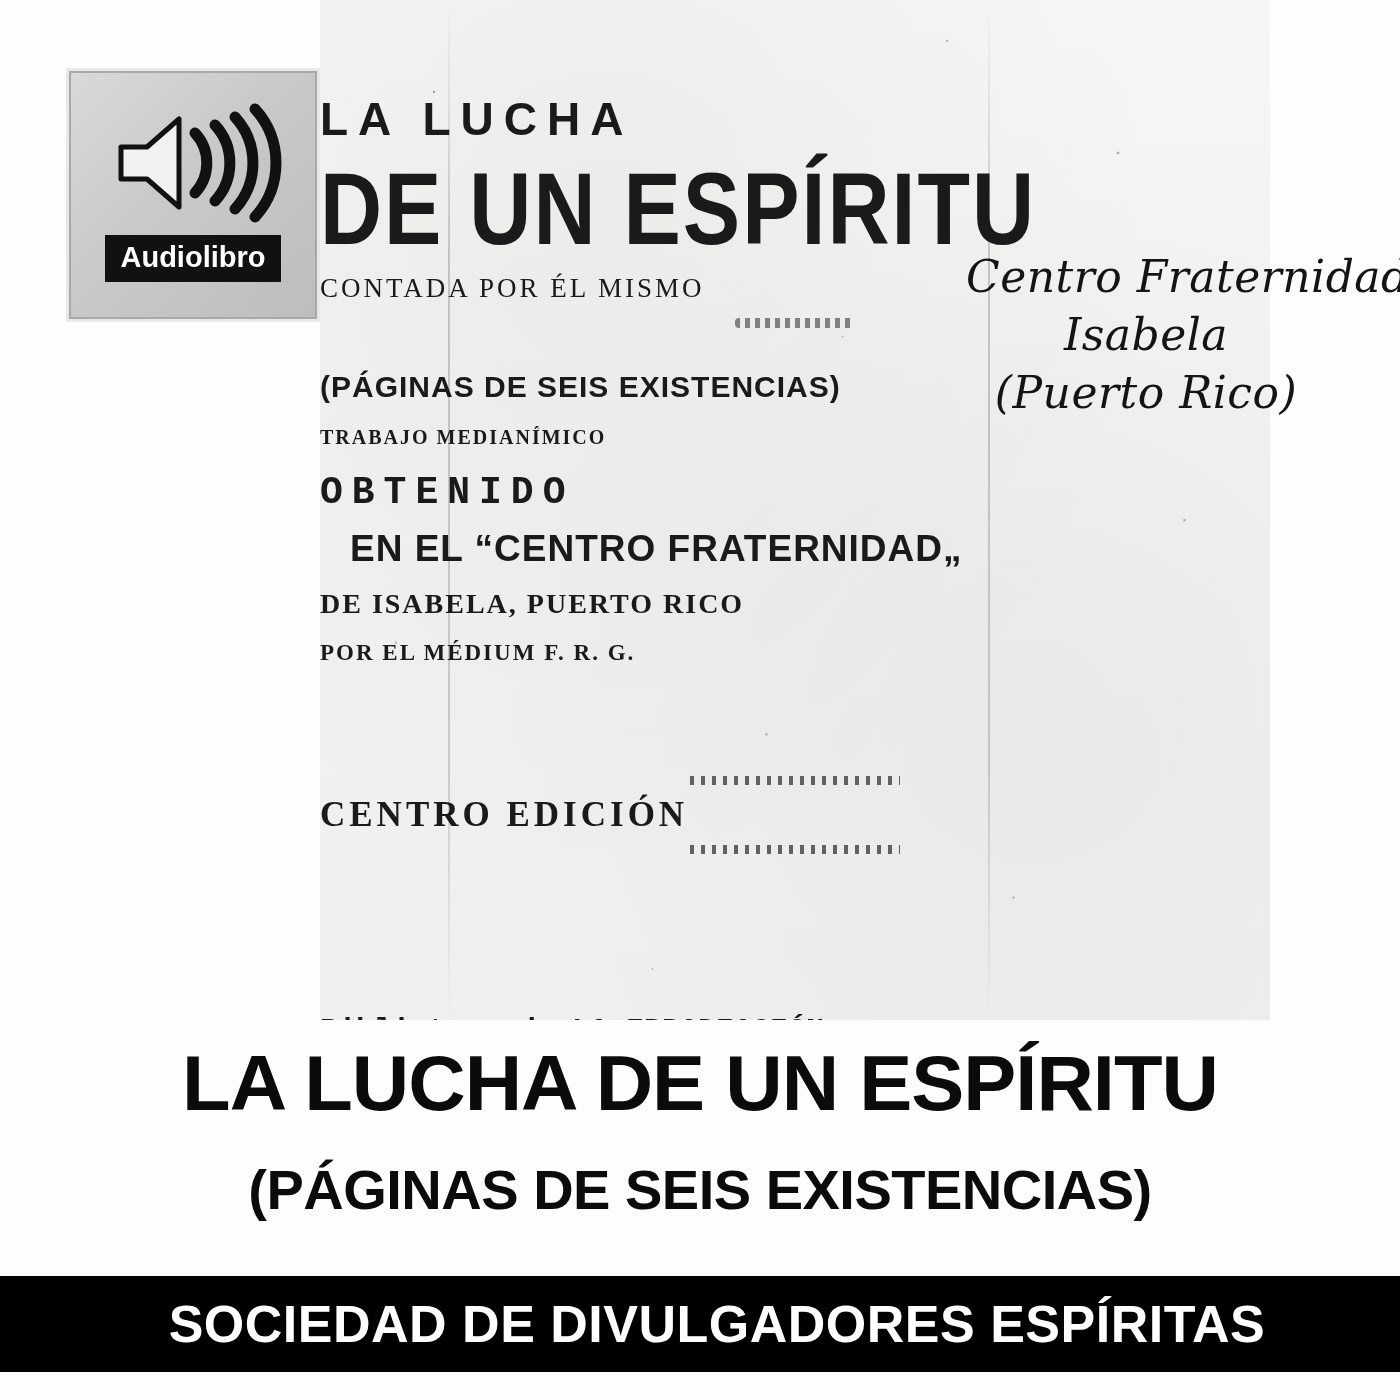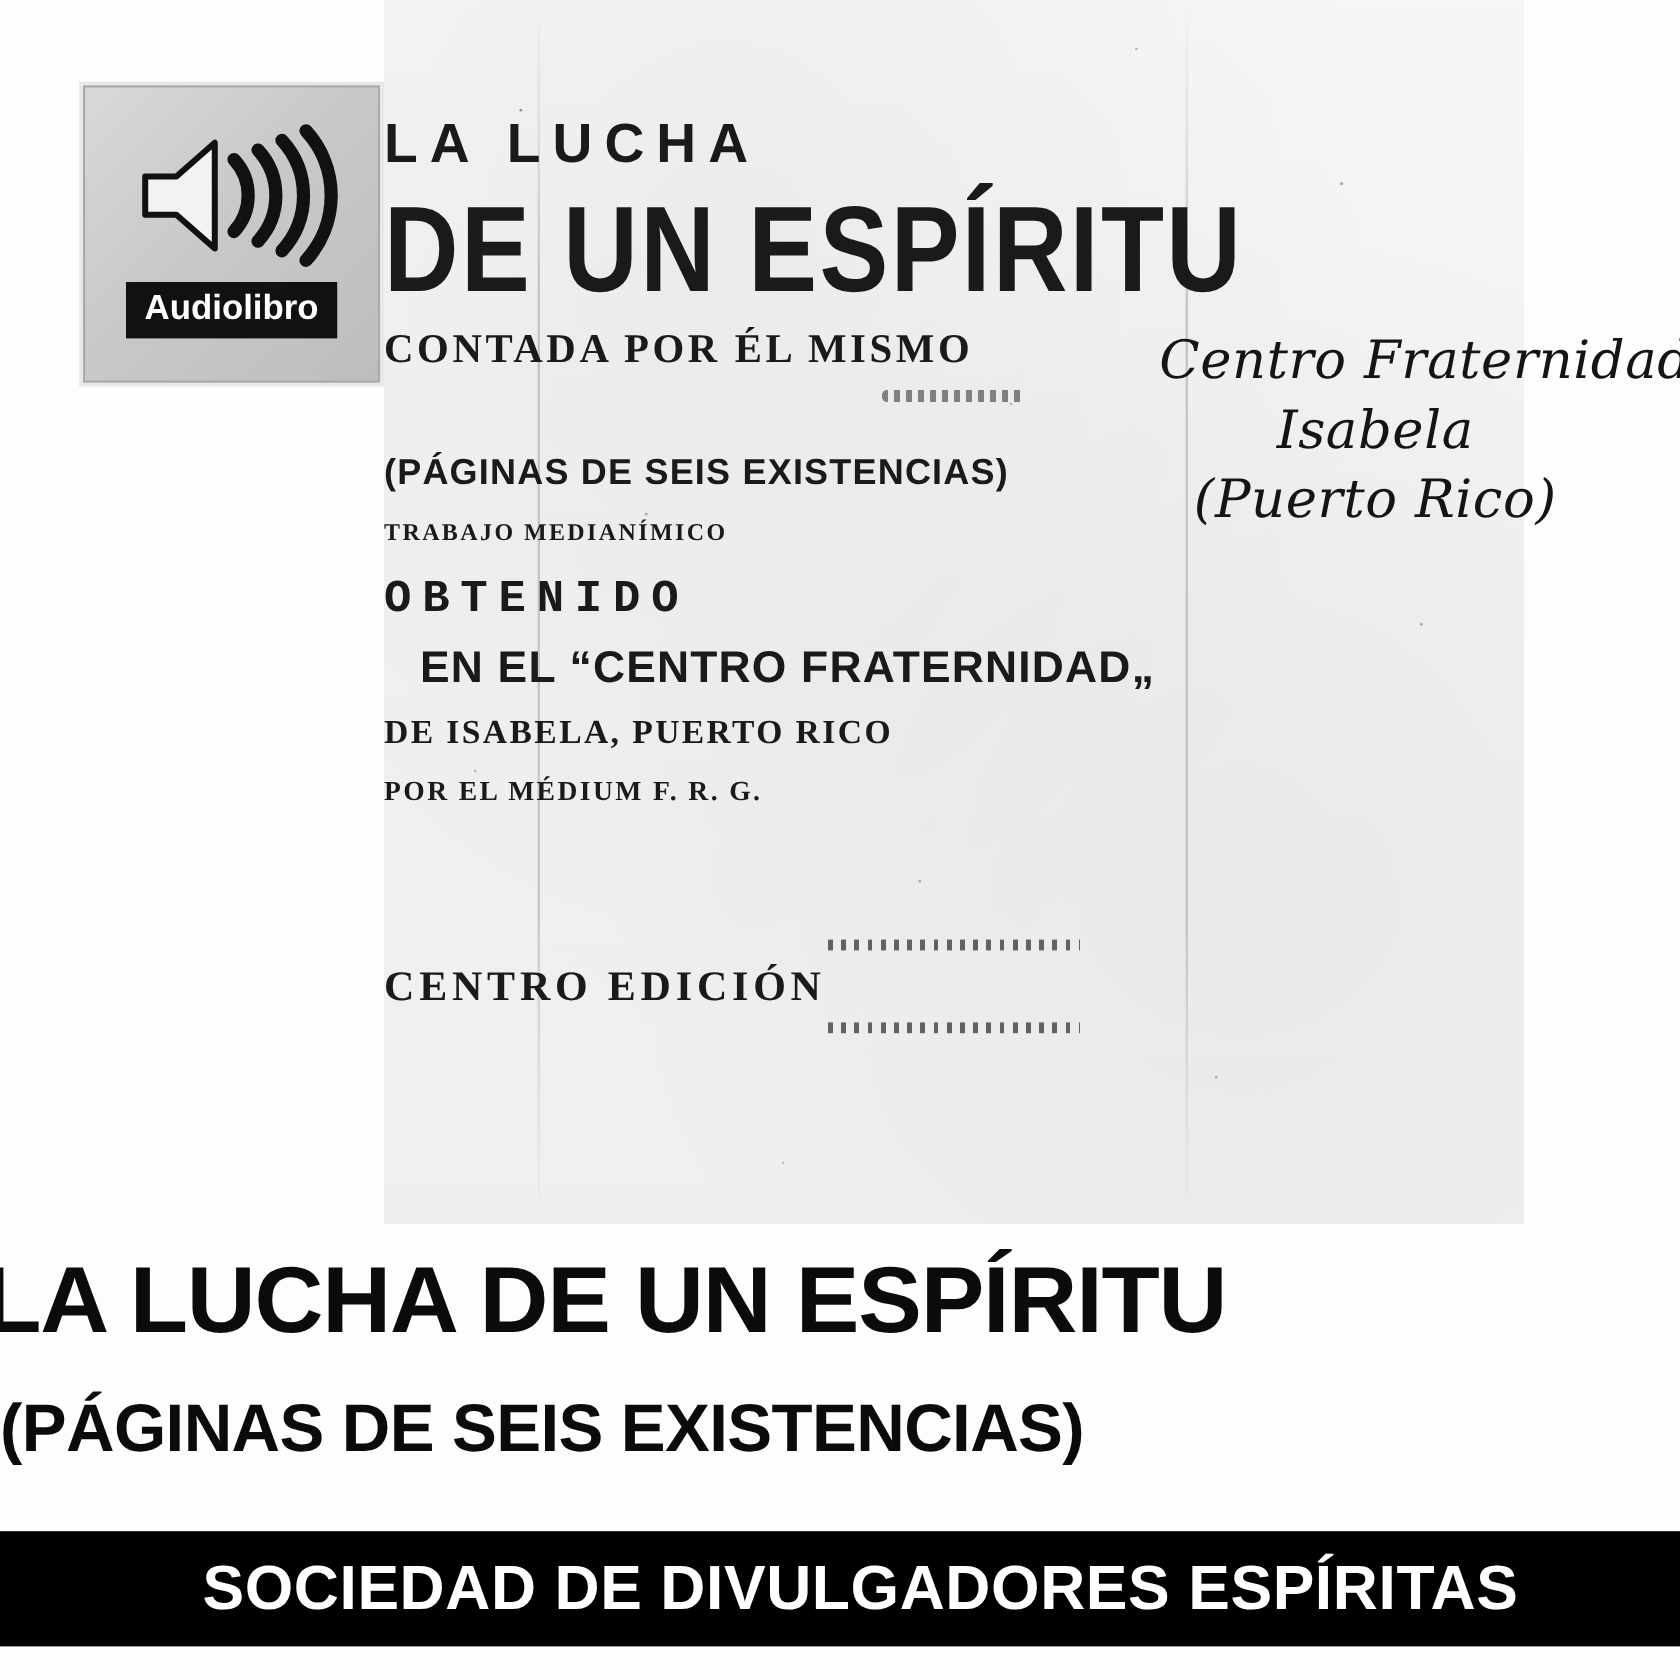--- a/index.html
+++ b/index.html
@@ -84,22 +84,22 @@
     font-weight: 700;
     font-size: 86px;
     letter-spacing: 2px;
     line-height: 1.08;
     margin-top: 12px;
     transform: scaleY(1.18);
     transform-origin: center top;
   }
   .l-contada {
     font-family: "Liberation Serif", serif;
-    font-weight: 700;
-    font-size: 34px;
+    font-weight: 400;
+    font-size: 27px;
     letter-spacing: 3px;
     margin-top: 26px;
   }
   .squiggle {
     margin: 14px auto 0;
     width: 120px;
     height: 10px;
     background:
       radial-gradient(circle at 10px 8px, rgba(0,0,0,0) 4px, rgba(0,0,0,0) 4px),
       repeating-linear-gradient(90deg, #2a2a2a 0 5px, rgba(0,0,0,0) 5px 10px);
@@ -202,39 +202,39 @@
     font-weight: 700;
     font-size: 29px;
     padding: 6px 16px 8px;
     letter-spacing: 0px;
   }
 
   
   .note {
     position: absolute;
     right: 74px;
-    top: 272px;
+    top: 248px;
     width: 360px;
     text-align: center;
     font-family: "DejaVu Serif", serif;
     font-style: italic;
     font-size: 44px;
     line-height: 1.32;
     color: #141414;
     letter-spacing: 0.5px;
   }
   .note div { white-space: nowrap; }
 
   
   .titles {
     position: absolute;
     left: 0;
     right: 0;
     top: 1020px;
-    text-align: left;
+    text-align: center;
   }
   .big-title {
     font-family: "Liberation Sans", sans-serif;
     font-weight: 700;
     font-size: 78px;
     letter-spacing: -1px;
     color: #0b0b0b;
     margin-top: 18px;
     transform: scaleX(1.02);
   }

